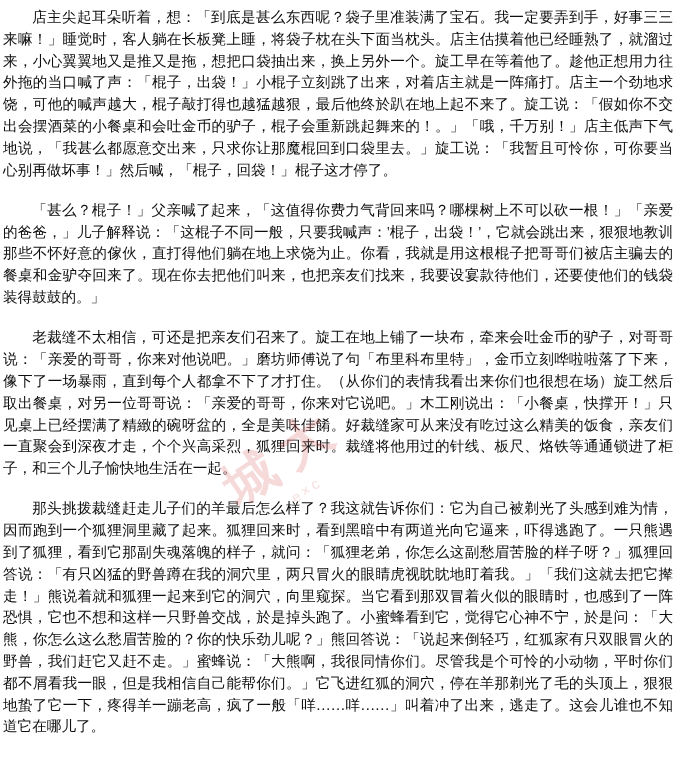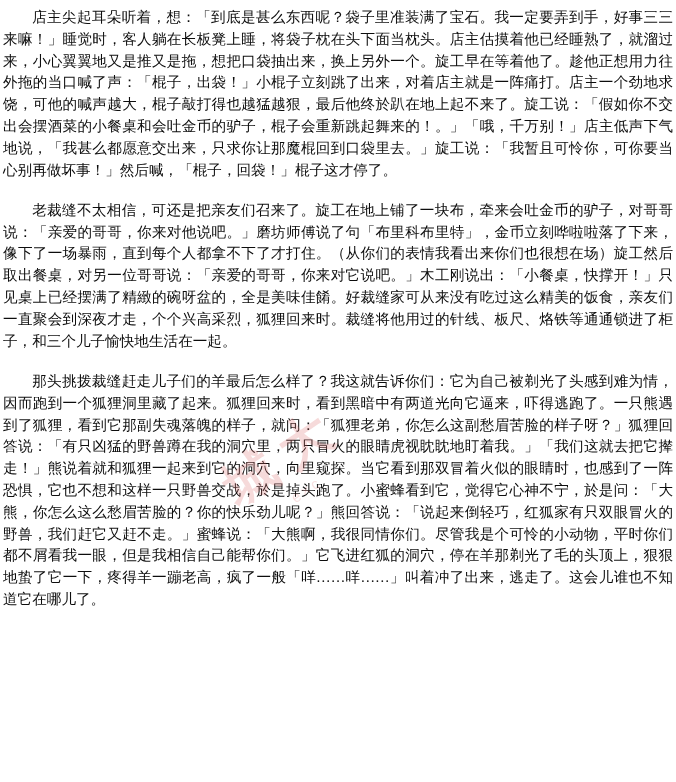--- a/index.html
+++ b/index.html
@@ -58,20 +58,21 @@
     margin-top: 2px;
     opacity: 0.85;
     white-space: nowrap;
   }
 </style>
 </head>
 <body>
 
 <div class="page">
   <p>店主尖起耳朵听着，想：「到底是甚么东西呢？袋子里准装满了宝石。我一定要弄到手，好事三三来嘛！」睡觉时，客人躺在长板凳上睡，将袋子枕在头下面当枕头。店主估摸着他已经睡熟了，就溜过来，小心翼翼地又是推又是拖，想把口袋抽出来，换上另外一个。旋工早在等着他了。趁他正想用力往外拖的当口喊了声：「棍子，出袋！」小棍子立刻跳了出来，对着店主就是一阵痛打。店主一个劲地求饶，可他的喊声越大，棍子敲打得也越猛越狠，最后他终於趴在地上起不来了。旋工说：「假如你不交出会摆酒菜的小餐桌和会吐金币的驴子，棍子会重新跳起舞来的！。」「哦，千万别！」店主低声下气地说，「我甚么都愿意交出来，只求你让那魔棍回到口袋里去。」旋工说：「我暂且可怜你，可你要当心别再做坏事！」然后喊，「棍子，回袋！」棍子这才停了。</p>
+  <p>「甚么？棍子！」父亲喊了起来，「这值得你费力气背回来吗？哪棵树上不可以砍一根！」「亲爱的爸爸，」儿子解释说：「这棍子不同一般，只要我喊声：'棍子，出袋！'，它就会跳出来，狠狠地教训那些不怀好意的傢伙，直打得他们躺在地上求饶为止。你看，我就是用这根棍子把哥哥们被店主骗去的餐桌和金驴夺回来了。现在你去把他们叫来，也把亲友们找来，我要设宴款待他们，还要使他们的钱袋装得鼓鼓的。」</p>
   <p>老裁缝不太相信，可还是把亲友们召来了。旋工在地上铺了一块布，牵来会吐金币的驴子，对哥哥说：「亲爱的哥哥，你来对他说吧。」磨坊师傅说了句「布里科布里特」，金币立刻哗啦啦落了下来，像下了一场暴雨，直到每个人都拿不下了才打住。（从你们的表情我看出来你们也很想在场）旋工然后取出餐桌，对另一位哥哥说：「亲爱的哥哥，你来对它说吧。」木工刚说出：「小餐桌，快撑开！」只见桌上已经摆满了精緻的碗呀盆的，全是美味佳餚。好裁缝家可从来没有吃过这么精美的饭食，亲友们一直聚会到深夜才走，个个兴高采烈，狐狸回来时。裁缝将他用过的针线、板尺、烙铁等通通锁进了柜子，和三个儿子愉快地生活在一起。</p>
   <p>那头挑拨裁缝赶走儿子们的羊最后怎么样了？我这就告诉你们：它为自己被剃光了头感到难为情，因而跑到一个狐狸洞里藏了起来。狐狸回来时，看到黑暗中有两道光向它逼来，吓得逃跑了。一只熊遇到了狐狸，看到它那副失魂落魄的样子，就问：「狐狸老弟，你怎么这副愁眉苦脸的样子呀？」狐狸回答说：「有只凶猛的野兽蹲在我的洞穴里，两只冒火的眼睛虎视眈眈地盯着我。」「我们这就去把它撵走！」熊说着就和狐狸一起来到它的洞穴，向里窥探。当它看到那双冒着火似的眼睛时，也感到了一阵恐惧，它也不想和这样一只野兽交战，於是掉头跑了。小蜜蜂看到它，觉得它心神不宁，於是问：「大熊，你怎么这么愁眉苦脸的？你的快乐劲儿呢？」熊回答说：「说起来倒轻巧，红狐家有只双眼冒火的野兽，我们赶它又赶不走。」蜜蜂说：「大熊啊，我很同情你们。尽管我是个可怜的小动物，平时你们都不屑看我一眼，但是我相信自己能帮你们。」它飞进红狐的洞穴，停在羊那剃光了毛的头顶上，狠狠地蛰了它一下，疼得羊一蹦老高，疯了一般「咩……咩……」叫着冲了出来，逃走了。这会儿谁也不知道它在哪儿了。</p>
 
   <div class="watermark">
     <div class="wm-large">城大</div>
     <div class="wm-small">e×c</div>
   </div>
 </div>
 
 </body></html>

